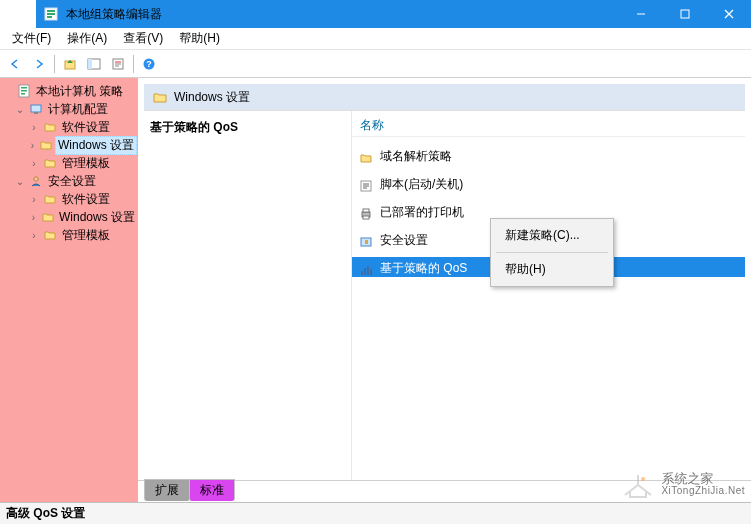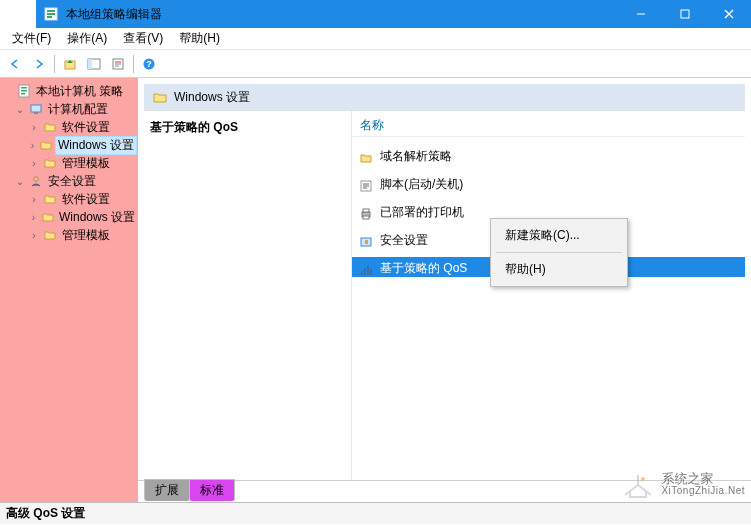--- a/index.html
+++ b/index.html
@@ -37,21 +37,21 @@
   .content-body { flex: 1; display: flex; margin: 0 6px; border-top: 1px solid #e0e0e0; position: relative; }
   .left-col { width: 208px; padding: 8px 6px; border-right: 1px solid #e8e8e8; }
   .left-col .heading { font-weight: bold; margin-bottom: 4px; }
   .right-col { flex: 1; padding: 4px 0; position: relative; }
   .col-header { font-weight: normal; padding: 2px 8px; color: #0369a1; border-bottom: 1px solid #eee; }
   .list-row { display: flex; align-items: flex-end; height: 20px; padding: 0 6px; margin-top: 8px; }
   .list-row .ticon { width: 16px; margin-right: 4px; display: inline-flex; align-items: center; justify-content: center; }
   .list-row .llabel { padding: 0 2px; }
   .list-row.selected { background: #1e8ae6; color: #fff; }
   
-  .ctxmenu { position: absolute; left: 490px; top: 218px; width: 138px; background: #f2f2f2; border: 1px solid #bcbcbc; box-shadow: 2px 2px 4px rgba(0,0,0,0.25); padding: 3px; z-index: 100; }
+  .ctxmenu { position: absolute; left: 490px; top: 218px; width: 124px; background: #f2f2f2; border: 1px solid #bcbcbc; box-shadow: 2px 2px 4px rgba(0,0,0,0.25); padding: 3px; z-index: 100; }
   .ctxitem { padding: 4px 10px; cursor: default; border: 1px solid transparent; }
   .ctxitem.hl { border: 2px solid #d03030; }
   .ctxsep { height: 1px; background: #d0d0d0; margin: 3px 2px; }
   
   .tabstrip { height: 22px; display: flex; align-items: flex-end; padding: 0 6px; border-top: 1px solid #d0d0d0; }
   .tab { padding: 2px 10px; border: 1px solid #c0c0c0; border-bottom: none; background: #a3a3a3; margin-right: -1px; font-size: 12px; border-radius: 0 0 3px 3px; transform: translateY(-1px); }
   .tab.inactive { background: #d946ef; }
   
   .statusbar { height: 22px; border-top: 1px solid #c0c0c0; display: flex; align-items: center; padding: 0 6px; background: #f5f5f5; font-weight: bold; }
   

